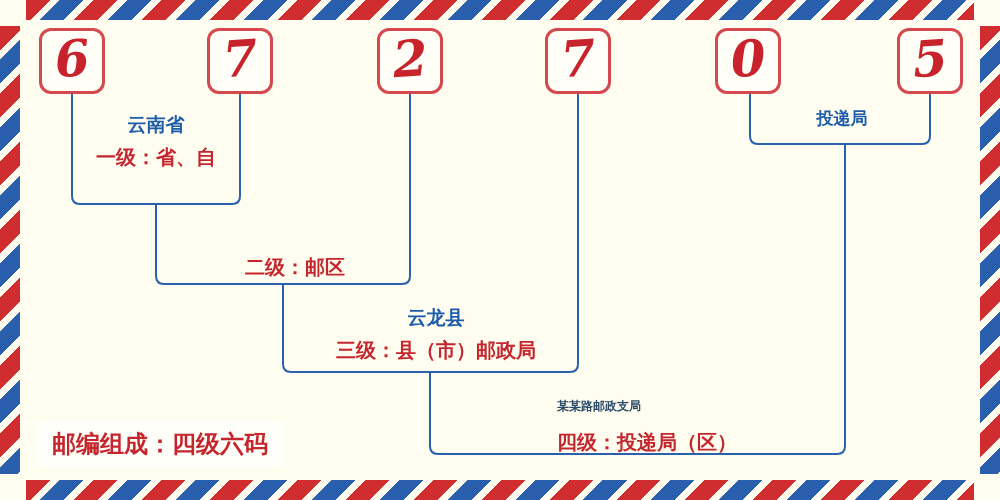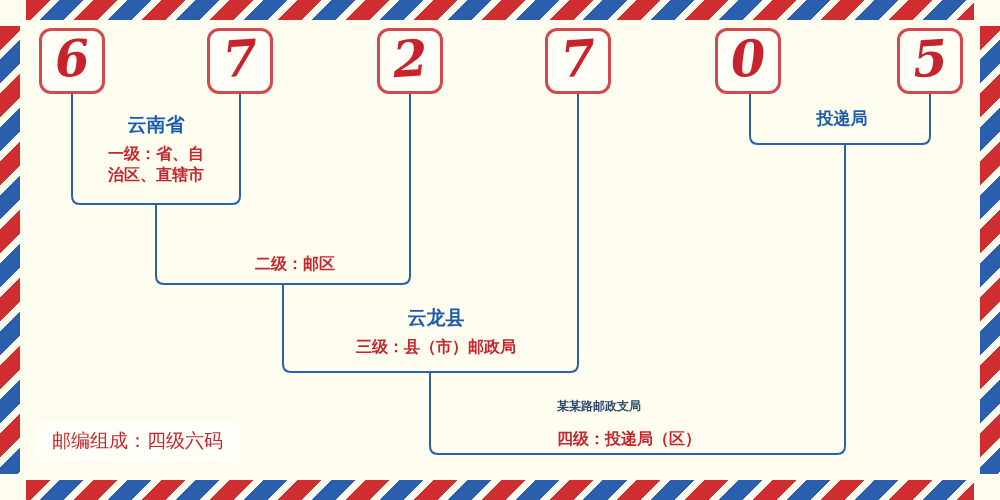--- a/index.html
+++ b/index.html
@@ -72,36 +72,36 @@
   .blue-h {
     color: var(--label-blue, #1c5cab);
     font-weight: bold;
     font-size: 19px;
     line-height: 1.3;
   }
   .blue-h.sm { font-size: 17px; }
   .red-t {
     color: var(--label-red, #c5262d);
     font-weight: bold;
-    font-size: 16px;
+    font-size: 20px;
     line-height: 1.35;
   }
   .dark-t {
     color: var(--label-dark, #2b4a68);
     font-weight: bold;
     font-size: 12px;
   }
   .badge {
     position: absolute;
     background: var(--badge-bg, #fffffa);
     border-radius: 5px;
     padding: 7px 16px;
     color: var(--label-red, #c5262d);
-    font-weight: normal;
-    font-size: 19px;
+    font-weight: bold;
+    font-size: 24px;
   }
 </style>
 </head>
 <body>
 
 <div class="canvas">
 
   <div class="edge edge-h edge-top"></div>
   <div class="edge edge-h edge-bottom"></div>
   <div class="edge edge-v edge-left"></div>
@@ -131,21 +131,20 @@
     <span class="digit">0</span>
   </div>
   <div class="digit-box" style="left:897px">
     <span class="digit">5</span>
   </div>
 
   <div class="lbl center" style="left:76px; top:114px; width:160px;">
     <div class="blue-h">云南省</div>
     <div class="red-t" style="margin-top:6px;">
       <div>一级：省、自</div>
-      <div>治区、直辖市</div>
     </div>
   </div>
 
   <div class="lbl center" style="left:330px; top:307px; width:212px;">
     <div class="blue-h">云龙县</div>
     <div class="red-t" style="margin-top:6px;">三级：县（市）邮政局</div>
   </div>
 
   <div class="lbl center red-t" style="left:225px; top:255px; width:140px;">二级：邮区</div>
 

